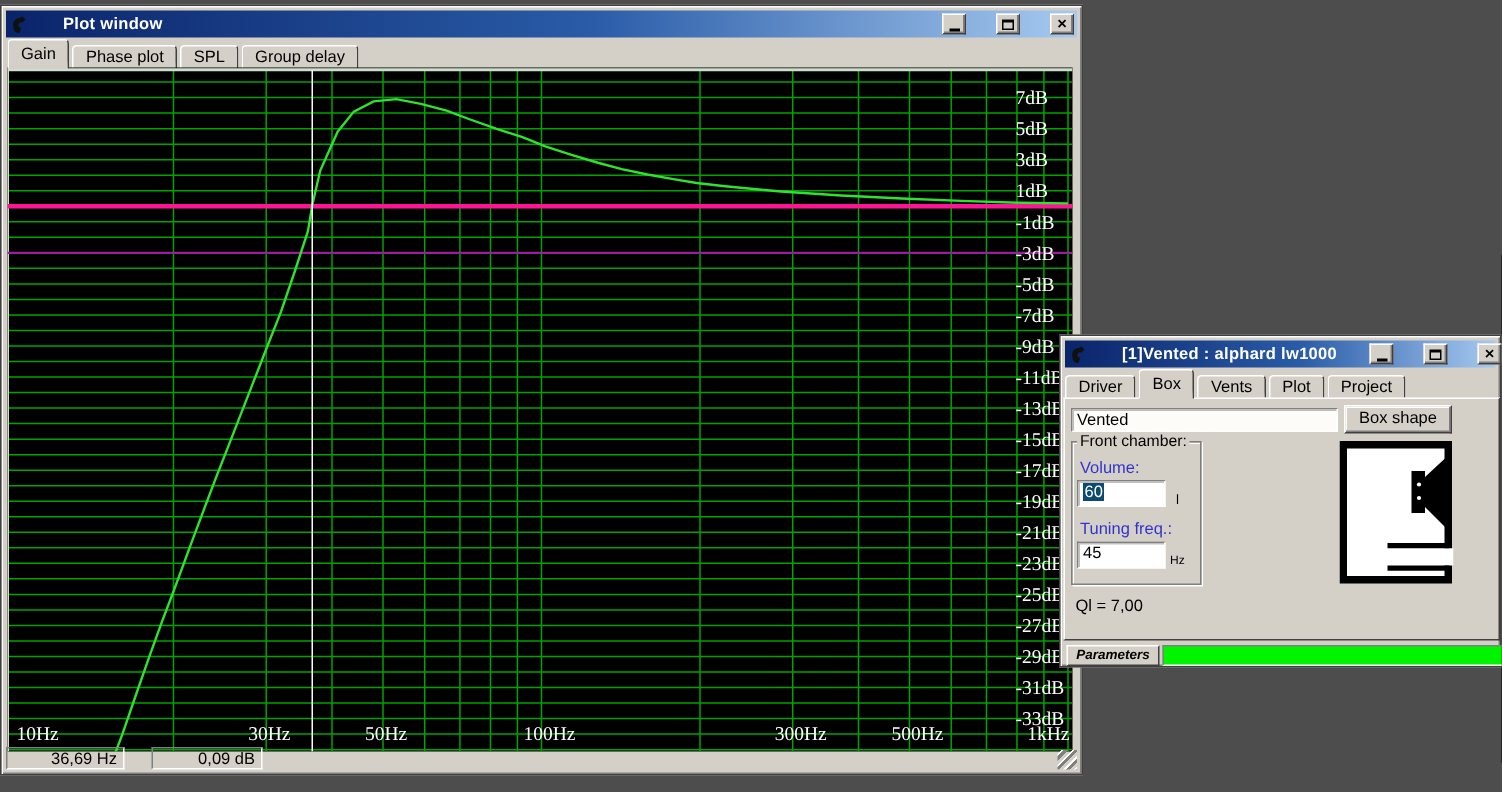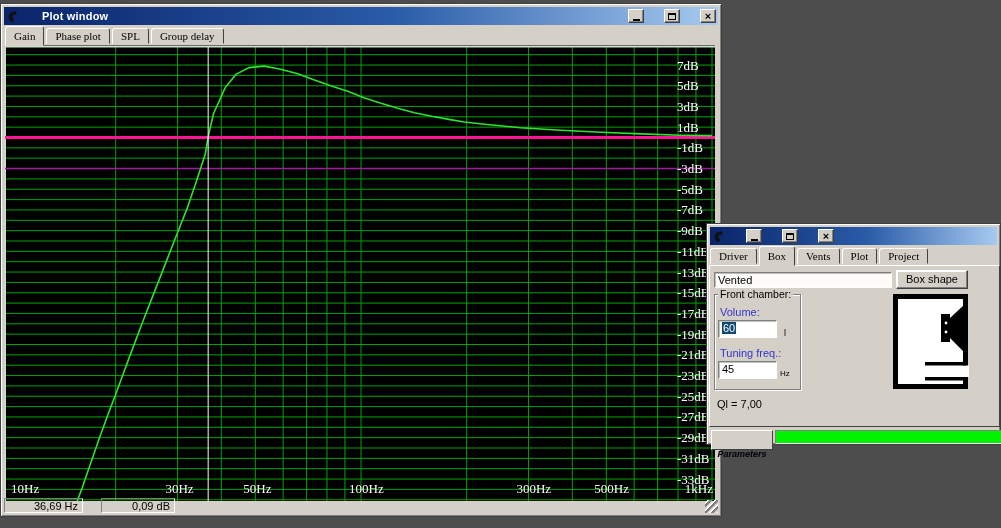--- a/index.html
+++ b/index.html
@@ -28,21 +28,21 @@
     border:1px solid; border-color:#fff #404040 #404040 #fff;
     box-shadow:inset -1px -1px 0 #808080;
     display:flex; align-items:center; justify-content:center;
     font-size:11px; font-weight:bold; line-height:1; color:#000;
   }
   .glyph-min { width:7px; height:2px; background:#000; margin-top:7px; }
   .glyph-max { width:8px; height:7px; border:1px solid #000; border-top:2px solid #000; }
   .app-icon { width:14px; height:14px; flex:0 0 auto; display:flex; align-items:center; justify-content:center; }
   .tabbar {
     position:absolute; left:4px; right:2px; top:22px; height:20px;
-    display:flex; align-items:center;font-family:Liberation Serif, serif;
+    display:flex; align-items:flex-end;
   }
   .tab {
     height:16px; padding:1px 8px 0; margin-right:2px; background:#d4d0c8;
     border:1px solid; border-color:#fff #404040 transparent #fff;
     border-radius:3px 3px 0 0; font-size:11px; white-space:nowrap; position:relative;
   }
   .tab.active { height:20px; padding-top:3px; z-index:3; border-bottom:1px solid #d4d0c8; }
   
   #plot-window { left:0; top:3px; width:722px; height:514px; }
   .plot-client {
@@ -91,21 +91,21 @@
   .blue-label { position:absolute; color:#3333cc; font-size:11px; white-space:nowrap; }
   .unit { position:absolute; font-size:9px; color:#000; }
   .sel { background:#0c4a6e; color:#fff; padding:0 1px; }
   .progress {
     position:absolute; background:#00f400;
     border:1px solid; border-color:#808080 #fff #fff #808080;
   }
   .params-btn {
     position:absolute; font-size:9px; font-weight:bold; font-style:italic;
     background:#d4d0c8; border:1px solid; border-color:#fff #404040 #404040 #fff;
-    text-align:center; padding-top:18px;
+    text-align:center; padding-top:0;
   }
   .ql-text { position:absolute; font-size:11px; }
   .box-diagram { position:absolute; }
 </style>
 </head>
 <body>
 
 <div class="win" id="plot-window">
   <div class="titlebar">
     <span class="app-icon">
@@ -240,20 +240,21 @@
   <div class="grip"></div>
 </div>
 
 <div class="win" id="param-window">
   <div class="titlebar">
     <span class="app-icon">
       <svg width="13" height="13" viewBox="0 0 13 13">
         <path d="M2 8 C1 5 3 2 6 2 L8 1 10 3 8 5 6 5 5 7 7 9 6 12 C3 12 2 10 2 8 Z" fill="#101010"></path>
       </svg>
     </span>
+    <span class="title">[1]Vented : alphard lw1000</span>
     <span class="winbtn">
         <span class="glyph-min"></span>
       </span>
     <span class="winbtn">
         <span class="glyph-max"></span>
       </span>
     <span class="winbtn" style="margin-right:-6px;">
         <span>×</span>
       </span>
   </div>

